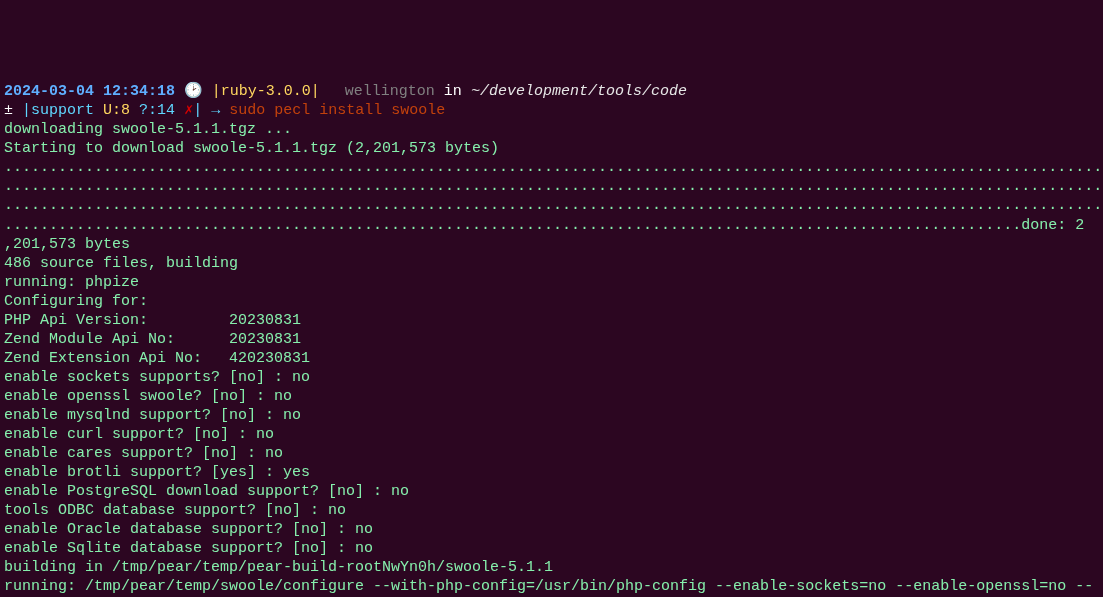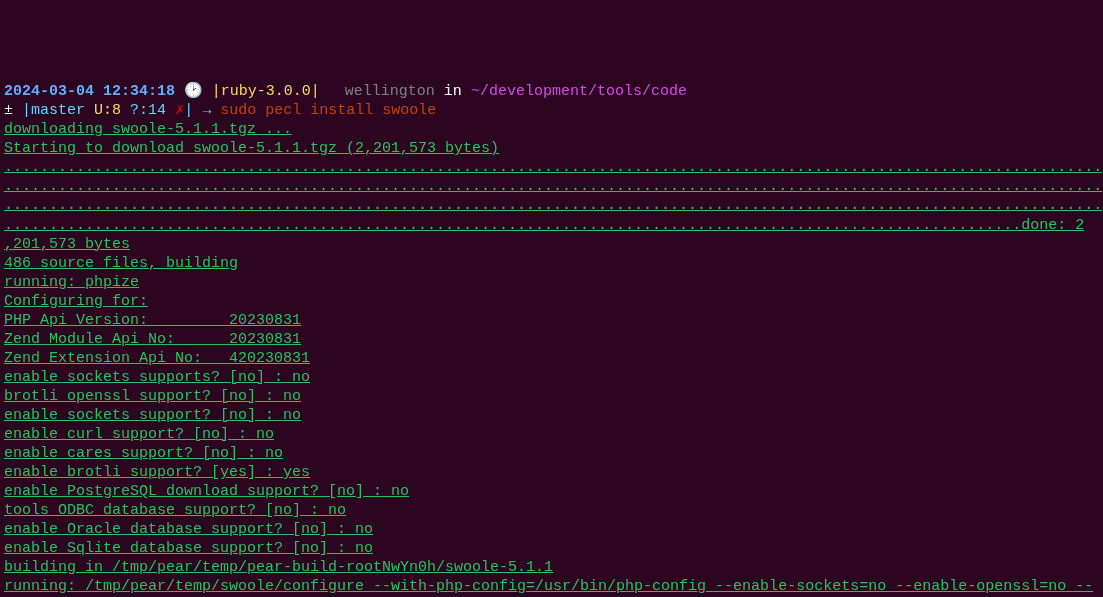--- a/index.html
+++ b/index.html
@@ -18,53 +18,53 @@
       height: 597px;
       overflow: hidden;
       white-space: pre-wrap;
       word-break: break-all;
     }
     .timestamp { color: #5fafff; font-weight: bold; }
     .clock { color: #ffffff; }
     .ruby { color: #ffd75f; }
     .user { color: #808080; margin-left: 16px; }
     .in-text { color: #ffffff; }
-    .path { color: #d946ef; }
+    .path { color: #e5e5e5; font-style: italic; }
     .git-symbol { color: #ffffff; }
     .git-branch { color: #5fd7ff; }
     .git-u { color: #ffd75f; }
     .git-q { color: #5fd7ff; text-align: right; }
     .git-x { color: #d70000; font-weight: bold; }
     .prompt-arrow { color: #5fd7ff; }
     .cmd { color: #c2410c; }
-    .output { color: #22c55e; text-decoration: underline; }
+    .output { color: #86efac; }
   </style>
 </head>
 <body>
 
 
 
 <div><span><span class="timestamp">2024-03-04 12:34:18</span> <span class="clock">🕑</span> <span class="ruby">|</span><span class="ruby">ruby-3.0.0</span><span class="ruby">|</span> <span class="user">wellington</span> <span class="in-text">in</span> <span class="path">~/development/tools/code</span></span>
-<span><span class="git-symbol">±</span> <span class="git-branch">|</span><span class="git-branch">master</span> <span class="git-u">U:8</span> <span class="git-q">?:14</span> <span class="git-x">✗</span><span class="git-branch">|</span> <span class="prompt-arrow">→</span> <span class="cmd">sudo pecl install swoole</span></span>
+<span><span class="git-symbol">±</span> <span class="git-branch">|</span><span class="git-branch">support</span> <span class="git-u">U:8</span> <span class="git-q">?:14</span> <span class="git-x">✗</span><span class="git-branch">|</span> <span class="prompt-arrow">→</span> <span class="cmd">sudo pecl install swoole</span></span>
 <span class="output">downloading swoole-5.1.1.tgz ...</span>
 <span class="output">Starting to download swoole-5.1.1.tgz (2,201,573 bytes)</span>
 <span class="output">..........................................................................................................................</span>
 <span class="output">..........................................................................................................................</span>
 <span class="output">..........................................................................................................................</span>
 <span class="output">.................................................................................................................done: 2</span>
 <span class="output">,201,573 bytes</span>
 <span class="output">486 source files, building</span>
 <span class="output">running: phpize</span>
 <span class="output">Configuring for:</span>
 <span class="output">PHP Api Version:         20230831</span>
 <span class="output">Zend Module Api No:      20230831</span>
 <span class="output">Zend Extension Api No:   420230831</span>
 <span class="output">enable sockets supports? [no] : no</span>
-<span class="output">brotli openssl support? [no] : no</span>
-<span class="output">enable sockets support? [no] : no</span>
+<span class="output">enable openssl swoole? [no] : no</span>
+<span class="output">enable mysqlnd support? [no] : no</span>
 <span class="output">enable curl support? [no] : no</span>
 <span class="output">enable cares support? [no] : no</span>
 <span class="output">enable brotli support? [yes] : yes</span>
 <span class="output">enable PostgreSQL download support? [no] : no</span>
 <span class="output">tools ODBC database support? [no] : no</span>
 <span class="output">enable Oracle database support? [no] : no</span>
 <span class="output">enable Sqlite database support? [no] : no</span>
 <span class="output">building in /tmp/pear/temp/pear-build-rootNwYn0h/swoole-5.1.1</span>
 <span class="output">running: /tmp/pear/temp/swoole/configure --with-php-config=/usr/bin/php-config --enable-sockets=no --enable-openssl=no --enable-mysqlnd=no --enable-swoole-curl=no --enable-cares=no --enable-brotli=yes --enable-swoole-pgsql=no --with-swoole-odbc=no --with-swoole-oracle=no --enable-swoole-sqlite=no</span>
 

